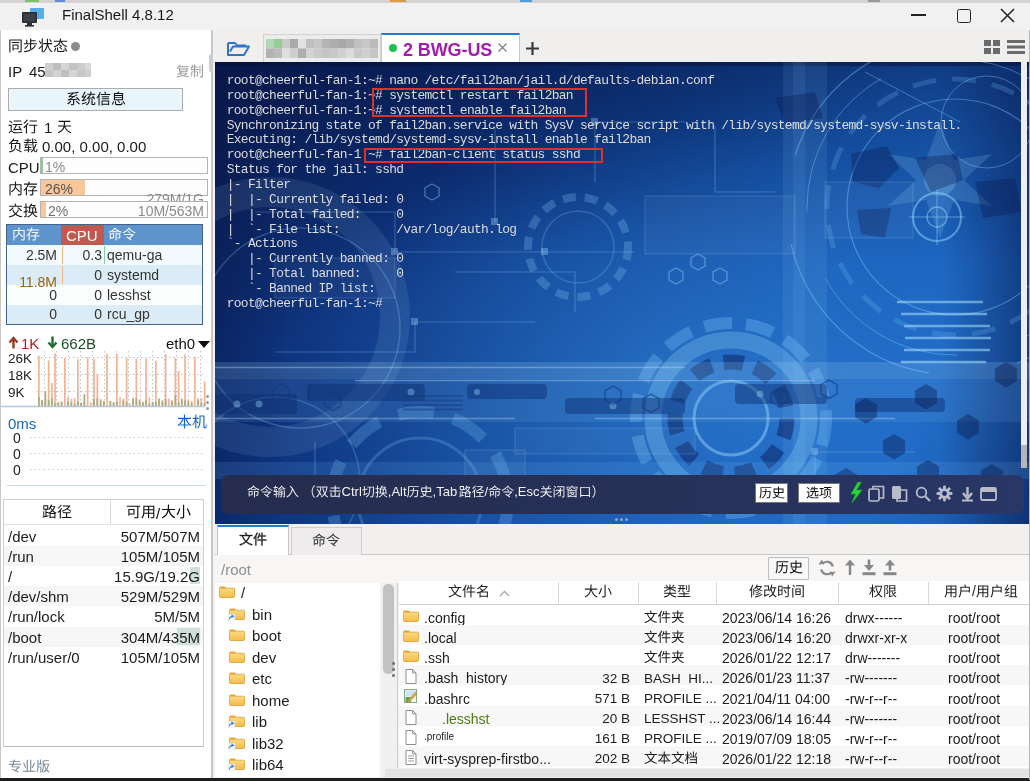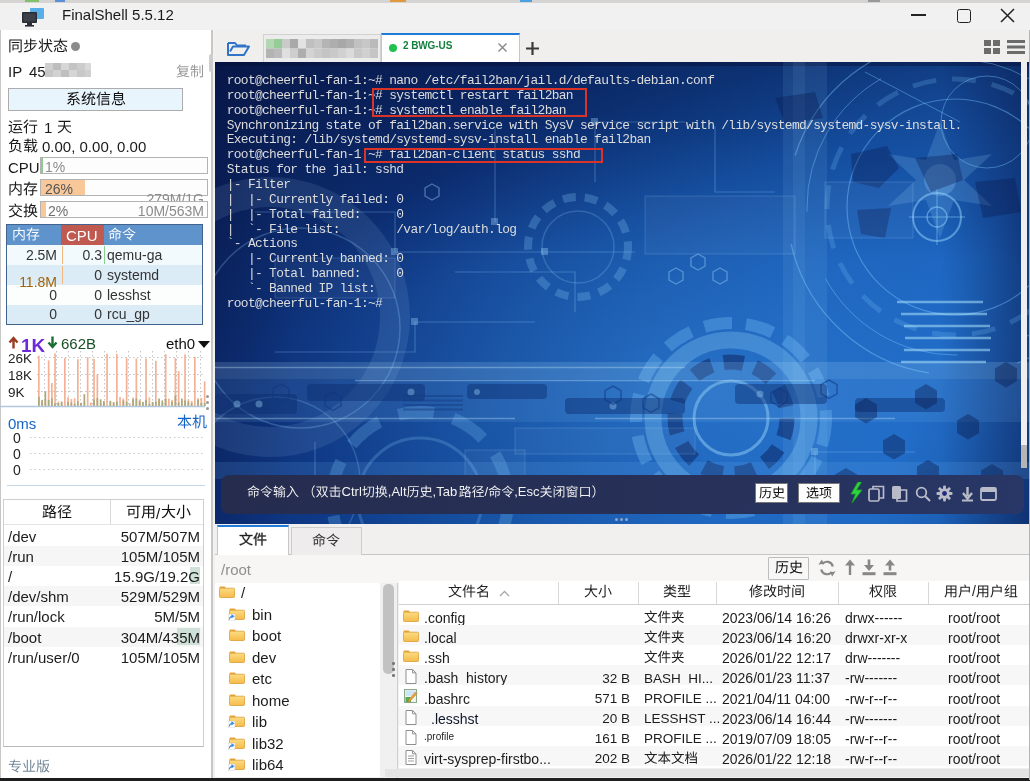--- a/index.html
+++ b/index.html
@@ -81,21 +81,21 @@
 <div class="abs" style="left:868px;top:0;width:12px;height:2px;background:#999;"></div>
 
 <div class="abs" style="left:0;top:3px;width:1030px;height:27px;background:#f2f1f1;"></div>
 <svg class="abs" style="left:21px;top:7px;" width="26" height="20" xmlns="http://www.w3.org/2000/svg">
  <rect x="9" y="1" width="14" height="11" rx="1" fill="#57aee8"></rect>
  <rect x="1" y="5" width="15" height="11" rx="1" fill="#2a2d34"></rect>
  <rect x="2.5" y="6.5" width="12" height="8" fill="#3c4049"></rect>
  <rect x="6" y="16" width="5" height="2" fill="#2a2d34"></rect>
  <rect x="4" y="18" width="9" height="1.6" fill="#2a2d34"></rect>
 </svg>
-<div class="abs" style="left:62px;top:6px;font-size:15px;color:#191919;">FinalShell 5.5.12</div>
+<div class="abs" style="left:62px;top:6px;font-size:15px;color:#191919;">FinalShell 4.8.12</div>
 
 <div class="abs" style="left:911px;top:14px;width:15px;height:1.6px;background:#222;"></div>
 <div class="abs" style="left:957px;top:9px;width:12px;height:12px;border:1.6px solid #222;border-radius:2.5px;"></div>
 <svg class="abs" style="left:1000px;top:8px;" width="15" height="15" xmlns="http://www.w3.org/2000/svg">
     <path d="M1 1 L14 14 M14 1 L1 14" stroke="#222" stroke-width="1.5"></path>
   </svg>
 
 <div class="abs" style="left:0;top:30px;width:213px;height:748px;background:#ffffff;border-right:2px solid #c9c7c5;box-sizing:border-box;"></div>
 <div class="abs" style="left:0;top:30px;width:1px;height:748px;background:#c9c7c5;"></div>
 <div class="abs" style="left:8px;top:38px;">
@@ -243,21 +243,21 @@
  <div class="abs" style="left:95px;top:81px;font-size:14px;color:#333;transform:translateX(-100%);">0</div>
  <div class="abs" style="left:100px;top:22px;font-size:14px;color:#333;">qemu-ga</div>
  <div class="abs" style="left:100px;top:42px;font-size:14px;color:#333;">systemd</div>
  <div class="abs" style="left:100px;top:62px;font-size:14px;color:#333;">lesshst</div>
  <div class="abs" style="left:100px;top:81px;font-size:14px;color:#333;">rcu_gp</div>
 </div>
 
 <svg class="abs" style="left:8px;top:336px;" width="11" height="13" xmlns="http://www.w3.org/2000/svg">
     <path d="M5.5 12.5 V3 M1.5 6.5 L5.5 2 L9.5 6.5" fill="none" stroke="#9c3a1e" stroke-width="2.4"></path>
   </svg>
-<div class="abs" style="left:21px;top:335px;font-size:19px;color:#6d28d9;font-weight:bold;">1K</div>
+<div class="abs" style="left:21px;top:335px;font-size:15px;color:#b91c1c;">1K</div>
 <svg class="abs" style="left:47px;top:336px;" width="11" height="13" xmlns="http://www.w3.org/2000/svg">
     <path d="M5.5 0.5 V10 M1.5 6.5 L5.5 11 L9.5 6.5" fill="none" stroke="#1d6e30" stroke-width="2.4"></path>
   </svg>
 <div class="abs" style="left:61px;top:335px;font-size:15px;color:#174f23;">662B</div>
 <div class="abs" style="left:166px;top:335px;font-size:15px;color:#111;">eth0</div>
 <div class="abs" style="left:198px;top:341px;width:0;height:0;border-left:6px solid transparent;border-right:6px solid transparent;border-top:7px solid #111;"></div>
 
 <div class="abs" style="left:8px;top:351px;font-size:13.5px;color:#222;">26K</div>
 <div class="abs" style="left:8px;top:368px;font-size:13.5px;color:#222;">18K</div>
 <div class="abs" style="left:8px;top:385px;font-size:13.5px;color:#222;">9K</div>
@@ -498,21 +498,21 @@
     <rect x="88" y="0.0" width="8" height="9.5" fill="rgb(193,193,193)"></rect>
     <rect x="88" y="9.5" width="8" height="9.5" fill="rgb(200,200,200)"></rect>
     <rect x="96" y="0.0" width="8" height="9.5" fill="rgb(199,199,199)"></rect>
     <rect x="96" y="9.5" width="8" height="9.5" fill="rgb(208,208,208)"></rect>
     <rect x="104" y="0.0" width="8" height="9.5" fill="rgb(186,186,186)"></rect>
     <rect x="104" y="9.5" width="8" height="9.5" fill="rgb(197,197,197)"></rect>
 </svg>
 
 <div class="abs" style="left:381px;top:33px;width:139px;height:29px;background:#ffffff;border:1px solid #c6c6c6;border-bottom:none;border-top:2.5px solid #1f7ad8;box-sizing:border-box;"></div>
 <div class="abs" style="left:388.5px;top:43.5px;width:8px;height:8px;border-radius:50%;background:#1fc251;"></div>
-<div class="abs" style="left:403px;top:39.5px;font-size:10px;font-weight:bold;letter-spacing:-0.1px;color:#15803d;">2 BWG-US</div>
+<div class="abs" style="left:403px;top:39.5px;font-size:18px;font-weight:bold;letter-spacing:-0.1px;color:#a21caf;">2 BWG-US</div>
 <svg class="abs" style="left:496px;top:41px;" width="13" height="13" xmlns="http://www.w3.org/2000/svg">
     <path d="M2.5 2.5 L10.5 10.5 M10.5 2.5 L2.5 10.5" stroke="#888" stroke-width="1.4"></path>
   </svg>
 <svg class="abs" style="left:525px;top:41px;" width="15" height="15" xmlns="http://www.w3.org/2000/svg">
     <path d="M7.5 1 V14 M1 7.5 H14" stroke="#3a3a3a" stroke-width="2.2"></path>
   </svg>
 
 <svg class="abs" style="left:984px;top:40px;" width="17" height="14" xmlns="http://www.w3.org/2000/svg">
  <rect x="0" y="0" width="7" height="6" fill="#6b6b6b"></rect>
     <rect x="9" y="0" width="7" height="6" fill="#6b6b6b"></rect>
@@ -1075,21 +1075,21 @@
 <div class="abs" style="left:424px;top:690.6px;font-size:14px;color:#1c1c1c;">.bashrc</div>
 <div class="abs" style="left:630px;top:690.8px;font-size:13.5px;color:#1c1c1c;transform:translateX(-100%);">571 B</div>
 <div class="abs" style="left:644px;top:690.8px;font-size:13.5px;color:#1c1c1c;">PROFILE ...</div>
 <div class="abs" style="left:722px;top:690.6px;font-size:14px;color:#1c1c1c;">2021/04/11 04:00</div>
 <div class="abs" style="left:845px;top:690.6px;font-size:14px;color:#1c1c1c;">-rw-r--r--</div>
 <div class="abs" style="left:948px;top:690.6px;font-size:14px;color:#1c1c1c;">root/root</div>
 <div class="abs" style="left:399px;top:705.5px;width:631px;height:20.2px;background:#f7f7f7;"></div>
 <svg class="abs" style="left:405px;top:709.5px;" width="12" height="15" xmlns="http://www.w3.org/2000/svg">
     <use href="#page"></use>
   </svg>
-<div class="abs" style="left:431px;top:710.8px;font-size:14px;color:#0f172a;">.lesshst</div>
+<div class="abs" style="left:442px;top:710.8px;font-size:14px;color:#4d7c0f;">.lesshst</div>
 <div class="abs" style="left:630px;top:711.0px;font-size:13.5px;color:#1c1c1c;transform:translateX(-100%);">20 B</div>
 <div class="abs" style="left:644px;top:711.0px;font-size:13.5px;color:#1c1c1c;">LESSHST ...</div>
 <div class="abs" style="left:722px;top:710.8px;font-size:14px;color:#1c1c1c;">2023/06/14 16:44</div>
 <div class="abs" style="left:845px;top:710.8px;font-size:14px;color:#1c1c1c;">-rw-------</div>
 <div class="abs" style="left:948px;top:710.8px;font-size:14px;color:#1c1c1c;">root/root</div>
 <div class="abs" style="left:399px;top:725.7px;width:631px;height:20.2px;background:#ffffff;"></div>
 <svg class="abs" style="left:405px;top:729.7px;" width="12" height="15" xmlns="http://www.w3.org/2000/svg">
     <use href="#page"></use>
   </svg>
 <div class="abs" style="left:424px;top:731.0px;font-size:10px;color:#1c1c1c;">.profile</div>

